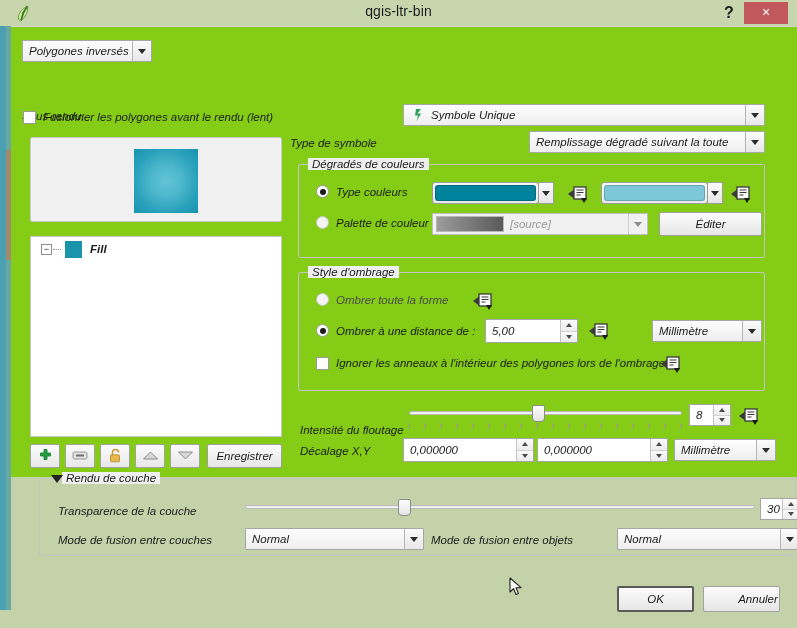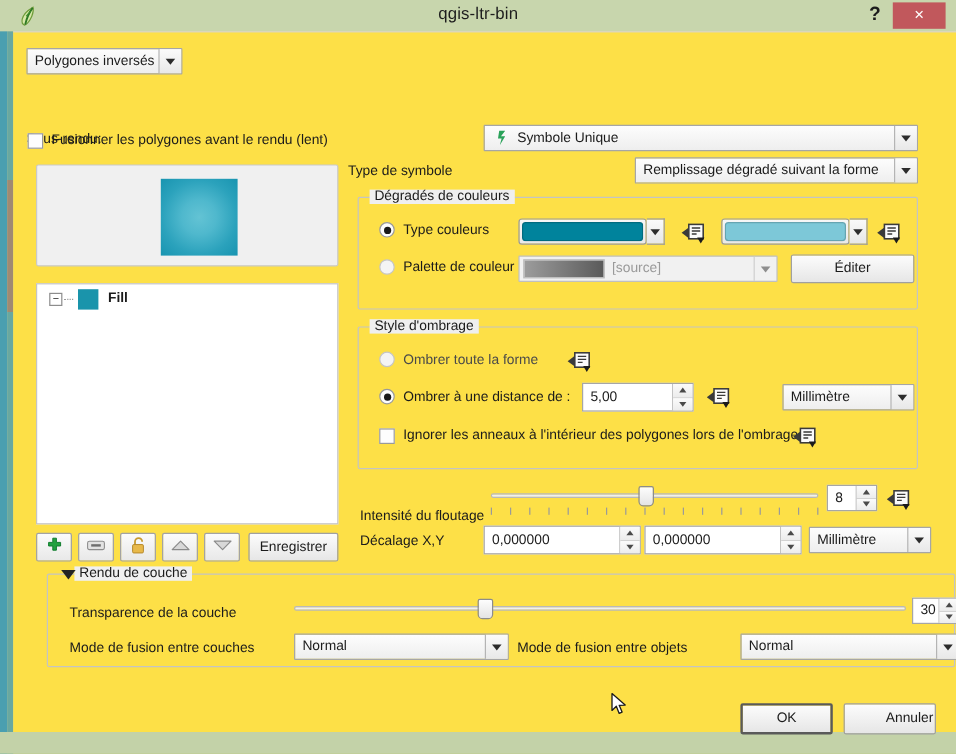--- a/index.html
+++ b/index.html
@@ -61,23 +61,24 @@
     color:#1c1c1c; cursor:pointer;
   }
   .btn-close {
     position:absolute; right:9px; top:2px; width:44px; height:22px;
     background:#c1585c; text-align:center; line-height:21px;
     font-size:14px; color:#fff; cursor:pointer;
   }
 
   
   .client {
-    position:absolute; left:11px; top:26px; width:786px; height:584px;
-    background:#fde047;
+    position:absolute; left:11px; top:26px; width:786px; height:451px;
+    background:#84cc16;
     border-top:1px solid #d4d4d4;
+    font-style:italic;
   }
 
   
   .lbl { position:absolute; font-size:11.5px; color:#1b1b1b; white-space:nowrap; }
 
   .combo {
     position:absolute; height:22px;
     background:linear-gradient(#fdfdfd,#eeeeee);
     border:1px solid #a6a6a6;
     border-radius:1px;
@@ -339,21 +340,21 @@
       <span>
         <svg width="17" height="11" viewBox="0 0 17 11">
           <path d="M8.5 9 L1.5 2 H15.5 Z" fill="#d8d8d8" stroke="#8a8a8a" stroke-width="1" stroke-linejoin="round"></path>
         </svg>
       </span>
     </div>
     <div class="pbtn" style="left:196px; top:417px; width:75px;">Enregistrer</div>
 
     <div class="lbl" style="left:279px; top:110px;">Type de symbole</div>
     <div class="combo sep-box" style="left:518px; top:104px; width:236px;">
-      <div class="ctext">Remplissage dégradé suivant la forme</div>
+      <div class="ctext">Remplissage dégradé suivant la toute</div>
       <div class="carrow">
           <i class="tri-down"></i>
         </div>
     </div>
 
     <div class="groupbox" style="left:287px; top:137px; width:467px; height:94px;">
       <div class="gtitle">Dégradés de couleurs</div>
 
       <div class="radio on" style="left:17px; top:57px; top:20px;"></div>
       <div class="lbl" style="left:37px; top:21px;">Type couleurs</div>

